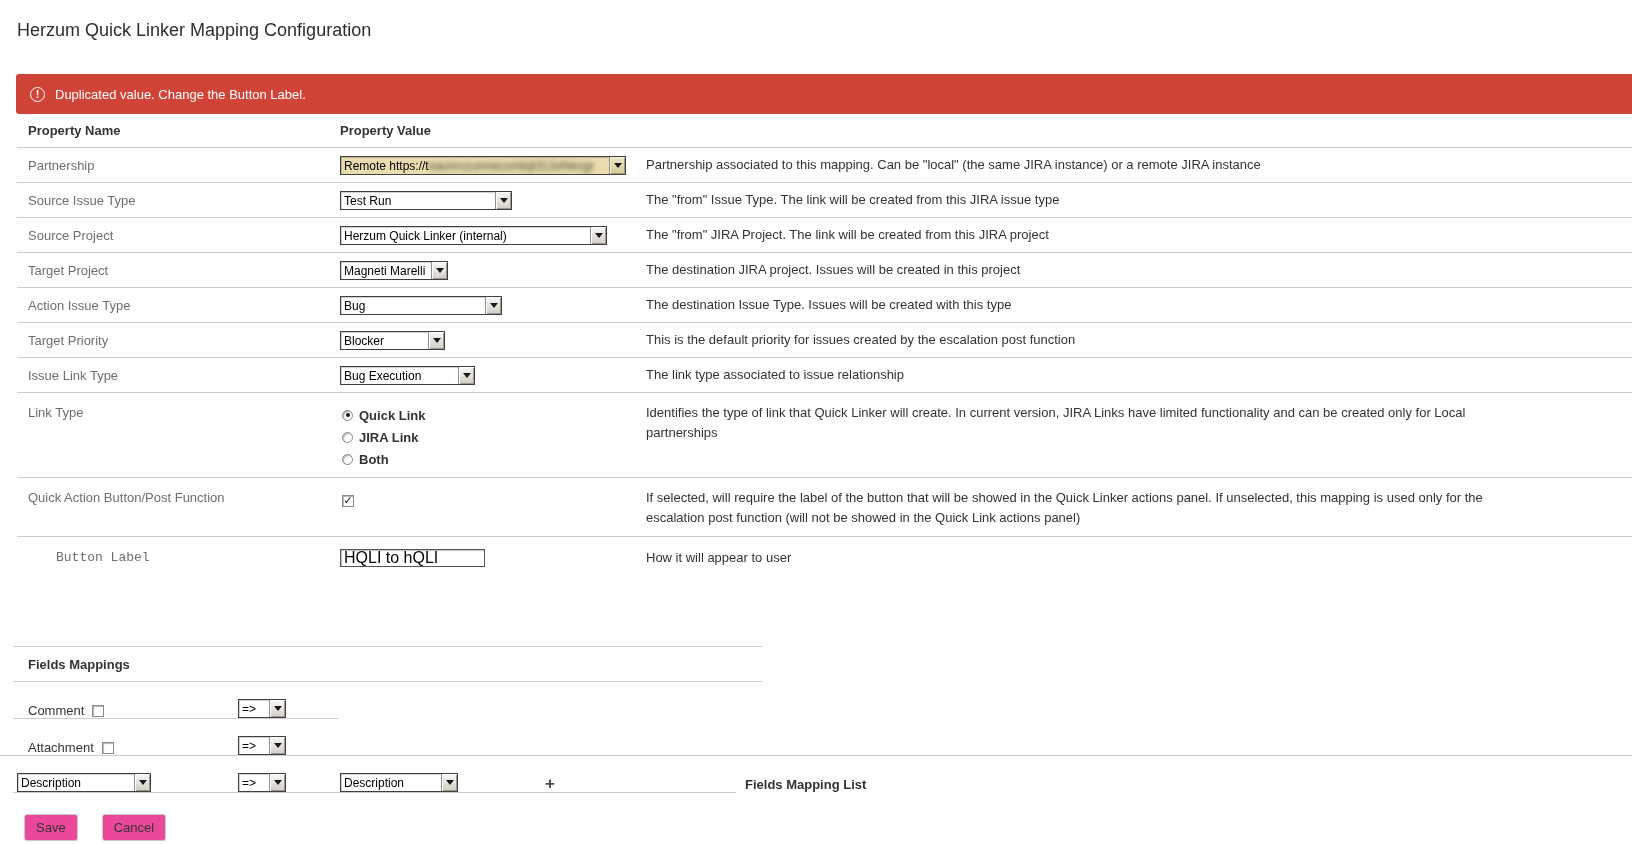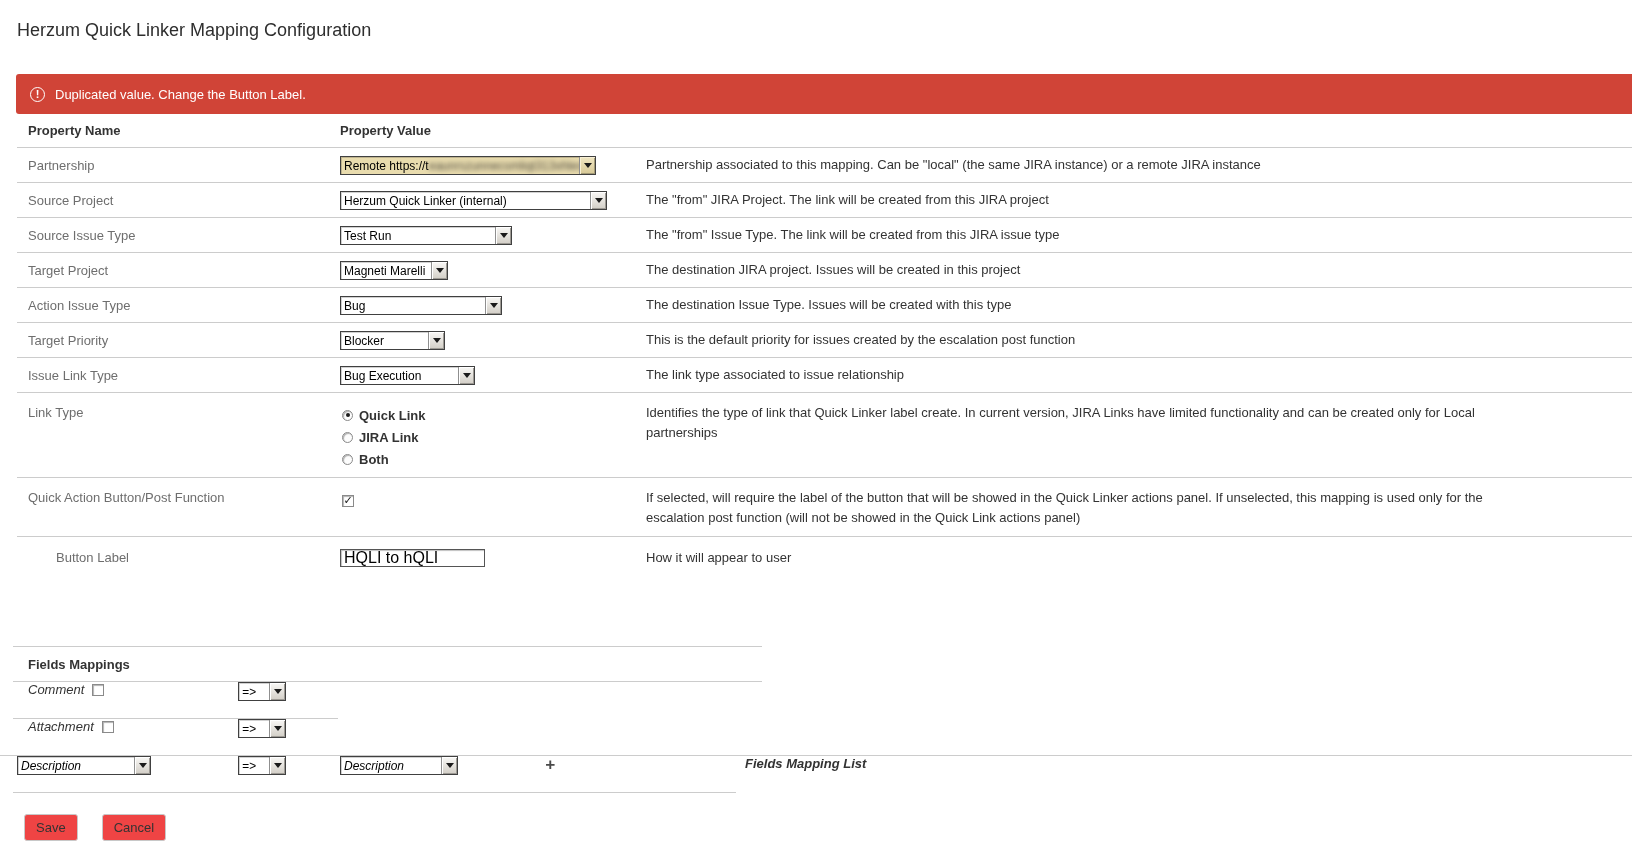--- a/index.html
+++ b/index.html
@@ -20,21 +20,21 @@
   .error-icon {
     width:15px; height:15px; border:1px solid #fff; border-radius:50%;
     display:flex; align-items:center; justify-content:center;
     font-weight:bold; font-size:11px; line-height:1; flex:0 0 15px;
   }
   .tbl { margin-left:17px; }
   .trow { display:flex; align-items:center; border-bottom:1px solid #ccc; min-height:35px; }
   .trow.head { min-height:34px; font-weight:bold; color:#333; }
   .col-name { width:323px; padding-left:11px; color:#6e6e6e; flex:0 0 323px; }
   .trow.head .col-name, .trow.head .col-value { color:#333; }
-  .col-name.indent { padding-left:39px; }
+  .col-name.indent { padding-left:39px;font-family:Liberation Mono, monospace; }
   .col-value { width:306px; flex:0 0 306px; }
   .col-desc { flex:0 0 870px; width:870px; color:#333; line-height:20px; padding-right:20px; }
   .trow.tall { align-items:flex-start; padding:8px 0; min-height:0; }
   .trow.tall .col-desc { padding-top:2px; }
   .trow.no-border { border-bottom:none; min-height:41px; }
 
   
   .fake-select {
     display:inline-flex; align-items:stretch; height:19px;
     border:1px solid #404040; background:#fff;
@@ -86,37 +86,37 @@
   .checkbox.checked::after { content:"\2713"; font-size:11px; color:#111; line-height:1; margin-top:-1px; }
 
   
   .fields-section { margin:68px 16px 0 17px; }
   .hline { border-top:1px solid #ccc; height:0; }
   .hline.w749 { width:749px; margin-left:-4px; }
   .hline.w325 { width:325px; margin-left:-4px; }
   .hline.w723 { width:723px; margin-left:-4px; }
   .hline.full { margin-left:-17px; width:1632px; }
   .fm-heading { height:34px; display:flex; align-items:center; padding-left:11px; font-weight:bold; color:#333; }
-  .fm-row { display:flex; align-items:flex-start; height:36px;font-style:italic; }
+  .fm-row { display:flex; align-items:flex-end; height:36px; }
   .fm-col1 { width:221px; padding-left:11px; display:flex; align-items:center; gap:8px; color:#333; flex:0 0 221px; }
   .fm-col2 { width:102px; flex:0 0 102px; }
   .fm-col3 { width:205px; flex:0 0 205px; }
   .fm-col4 { width:200px; flex:0 0 200px; }
   .fm-row.custom .fm-col1 { padding-left:0; }
   .op-select { width:48px; }
   .src-select { width:134px; }
   .tgt-select { width:118px; }
   .plus-icon { font-size:17px; font-weight:bold; color:#4a4a4a; cursor:pointer; line-height:1; }
   .fm-list-title { font-weight:bold; color:#333; }
 
   
   .btn-row { margin:21px 0 0 24px; display:flex; gap:24px; height:27px; }
   .btn {
     min-width:39px; padding:0 11px; height:27px;
-    background:#ef4444; border:1px solid #c8c8c8; border-radius:3px;
+    background:#ec4899; border:1px solid #c8c8c8; border-radius:3px;
     font-family:"Liberation Sans", sans-serif; font-size:13px; color:#333;
     display:inline-flex; align-items:center; justify-content:center; cursor:pointer;
   }
 </style>
 </head>
 <body>
 
 <h1 class="page-title">Herzum Quick Linker Mapping Configuration</h1>
 
 <div class="error-banner">
@@ -127,54 +127,54 @@
 <div class="tbl">
 
   <div class="trow head">
     <div class="col-name">Property Name</div>
     <div class="col-value">Property Value</div>
   </div>
 
   <div class="trow">
     <div class="col-name">Partnership</div>
     <div class="col-value">
-      <div class="fake-select tan" style="width:256px">
+      <div class="fake-select tan" style="width:286px">
         <span class="txt"><span>Remote https://t</span><span class="redact">eaunrszunnecsmliqt313xhlesgr</span></span>
         <span class="arrow-btn">
             <span class="tri"></span>
           </span>
       </div>
     </div>
     <div class="col-desc">Partnership associated to this mapping. Can be "local" (the same JIRA instance) or a remote JIRA instance</div>
+  </div>
+
+  <div class="trow">
+    <div class="col-name">Source Issue Type</div>
+    <div class="col-value">
+      <div class="fake-select" style="width:172px">
+        <span class="txt">Test Run</span>
+        <span class="arrow-btn">
+            <span class="tri"></span>
+          </span>
+      </div>
+    </div>
+    <div class="col-desc">The "from" Issue Type. The link will be created from this JIRA issue type</div>
   </div>
 
   <div class="trow">
     <div class="col-name">Source Project</div>
     <div class="col-value">
       <div class="fake-select" style="width:267px">
         <span class="txt">Herzum Quick Linker (internal)</span>
         <span class="arrow-btn">
             <span class="tri"></span>
           </span>
       </div>
     </div>
     <div class="col-desc">The "from" JIRA Project. The link will be created from this JIRA project</div>
-  </div>
-
-  <div class="trow">
-    <div class="col-name">Source Issue Type</div>
-    <div class="col-value">
-      <div class="fake-select" style="width:172px">
-        <span class="txt">Test Run</span>
-        <span class="arrow-btn">
-            <span class="tri"></span>
-          </span>
-      </div>
-    </div>
-    <div class="col-desc">The "from" Issue Type. The link will be created from this JIRA issue type</div>
   </div>
 
   <div class="trow">
     <div class="col-name">Target Project</div>
     <div class="col-value">
       <div class="fake-select" style="width:108px">
         <span class="txt">Magneti Marelli</span>
         <span class="arrow-btn">
             <span class="tri"></span>
           </span>
@@ -233,21 +233,21 @@
         <label class="radio-line">
           <span class="radio"></span>
           <span>JIRA Link</span>
         </label>
         <label class="radio-line">
           <span class="radio"></span>
           <span>Both</span>
         </label>
       </div>
     </div>
-    <div class="col-desc">Identifies the type of link that Quick Linker label create. In current version, JIRA Links have limited functionality and can be created only for Local partnerships</div>
+    <div class="col-desc">Identifies the type of link that Quick Linker will create. In current version, JIRA Links have limited functionality and can be created only for Local partnerships</div>
   </div>
 
   <div class="trow tall">
     <div class="col-name" style="padding-top:4px">Quick Action Button/Post Function</div>
     <div class="col-value" style="padding-top:6px">
       <span class="checkbox checked" style="margin-left:2px"></span>
     </div>
     <div class="col-desc">If selected, will require the label of the button that will be showed in the Quick Linker actions panel. If unselected, this mapping is used only for the escalation post function (will not be showed in the Quick Link actions panel)</div>
   </div>
 

